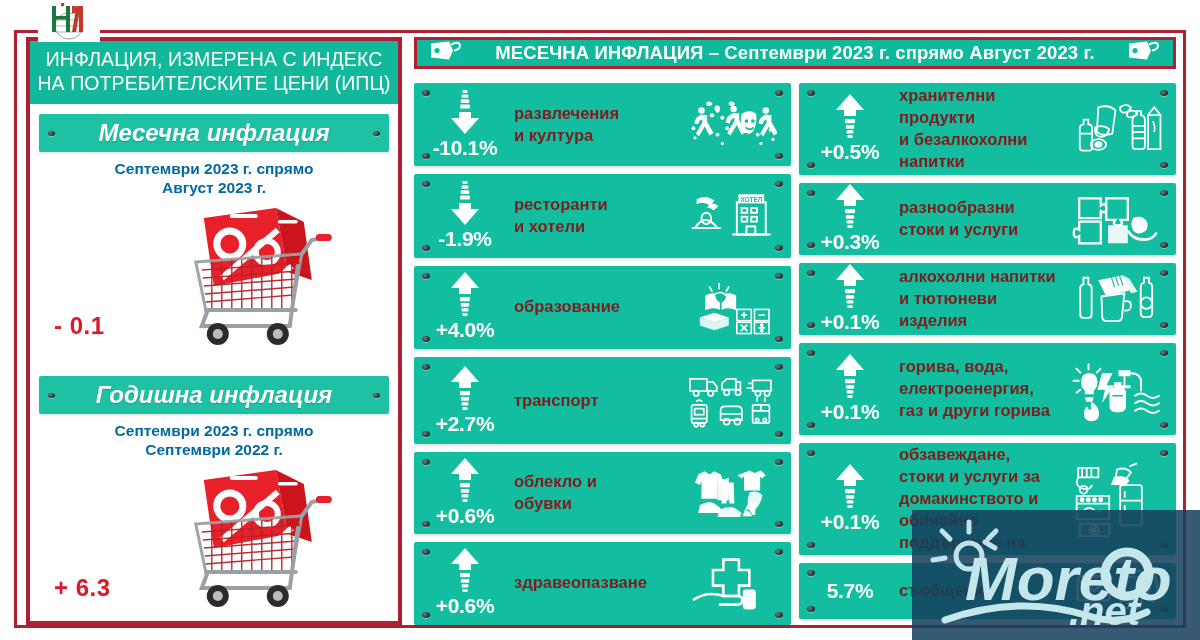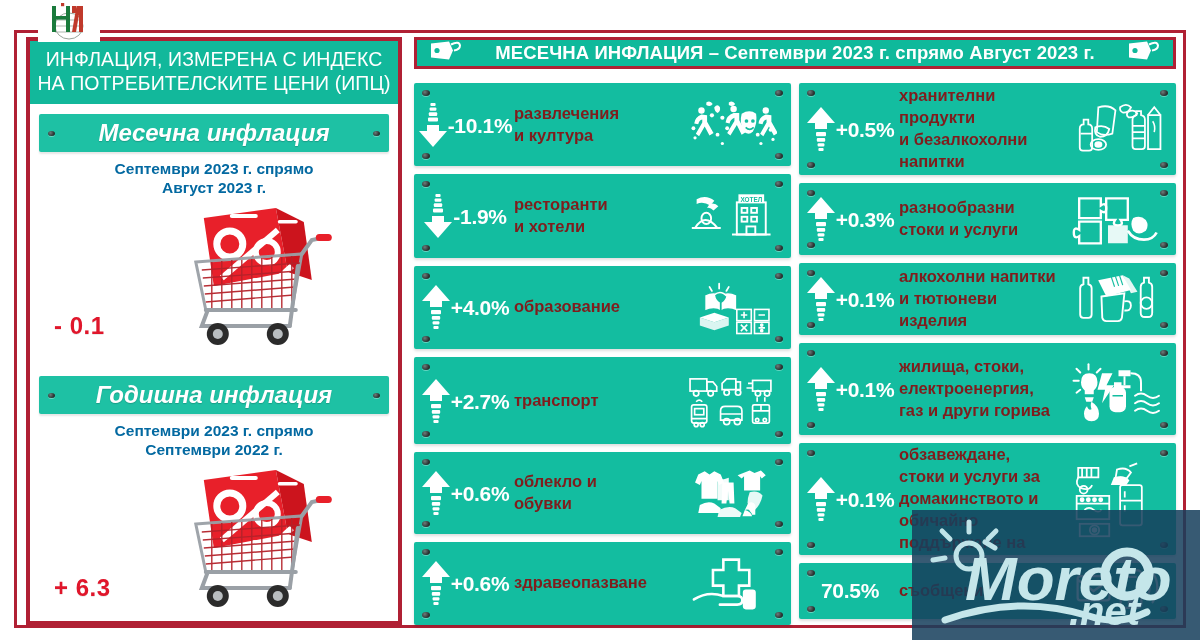--- a/index.html
+++ b/index.html
@@ -93,21 +93,21 @@
     box-shadow:0 2px 3px rgba(0,0,0,.13);
     overflow:hidden;
   }
   .row .screw{width:8px;height:6px;}
   .row .screw.tl{left:8px;top:7px;}
   .row .screw.bl{left:8px;bottom:7px;}
   .row .screw.tr{right:8px;top:7px;}
   .row .screw.br{right:8px;bottom:7px;}
   .metric{
     width:96px;flex:0 0 96px;
-    display:flex;flex-direction:row;align-items:center;justify-content:center;
+    display:flex;flex-direction:column;align-items:center;justify-content:center;
     padding-left:6px;box-sizing:border-box;
   }
   .metric .pct{
     color:#ffffff;font-size:21px;font-weight:bold;letter-spacing:-.3px;
     margin-top:2px;white-space:nowrap;
   }
   .metric.noicon .pct{margin-top:0;}
   .row-label{
     flex:1;color:#7f1d1d;font-size:16.5px;font-weight:bold;line-height:1.33;
     padding:0 6px 0 4px;
@@ -706,21 +706,21 @@
       <polygon points="15,0 29,16 21,16 21,22 9,22 9,16 1,16"></polygon>
       <rect x="10" y="25" width="10" height="4.2" rx="1"></rect>
       <rect x="10.8" y="31" width="8.4" height="3.8" rx="1"></rect>
       <rect x="11.6" y="36.2" width="6.8" height="3.4" rx="1"></rect>
       <rect x="12.4" y="41" width="5.2" height="3" rx="1"></rect>
     </svg>
               </span>
               <div class="pct">+0.1%</div>
             </div>
             <div class="row-label">
-              <div>жилища, стоки,</div>
+              <div>горива, вода,</div>
               <div>електроенергия,</div>
               <div>газ и други горива</div>
             </div>
             <div class="row-icon">
               <svg width="120" height="70" viewBox="0 0 120 70" fill="none" stroke="#fff" stroke-width="2.6">
       <g stroke-linecap="round">
         <line x1="22" y1="2" x2="22" y2="9"></line>
                   <line x1="6" y1="8" x2="11" y2="13"></line>
         <line x1="38" y1="8" x2="33" y2="13"></line>
                   <line x1="2" y1="24" x2="9" y2="24"></line>
@@ -809,21 +809,21 @@
       </g>
     </svg>
             </div>
           </div>
           <div class="row" style="height: 56px;">
             <span class="screw tl"></span>
             <span class="screw bl"></span>
             <span class="screw tr"></span>
             <span class="screw br"></span>
             <div class="metric noicon">
-              <div class="pct">70.5%</div>
+              <div class="pct">5.7%</div>
             </div>
             <div class="row-label">
               <div>съобщения</div>
             </div>
             <div class="row-icon">
               <svg width="96" height="52" viewBox="0 0 96 52" fill="none" stroke="#fff" stroke-width="2.4">
       <rect x="6" y="10" width="34" height="26" rx="3"></rect>
       <path d="M6,14 l17,12 17,-12"></path>
       <rect x="52" y="4" width="22" height="40" rx="4"></rect>
       <line x1="57" y1="11" x2="69" y2="11"></line>

